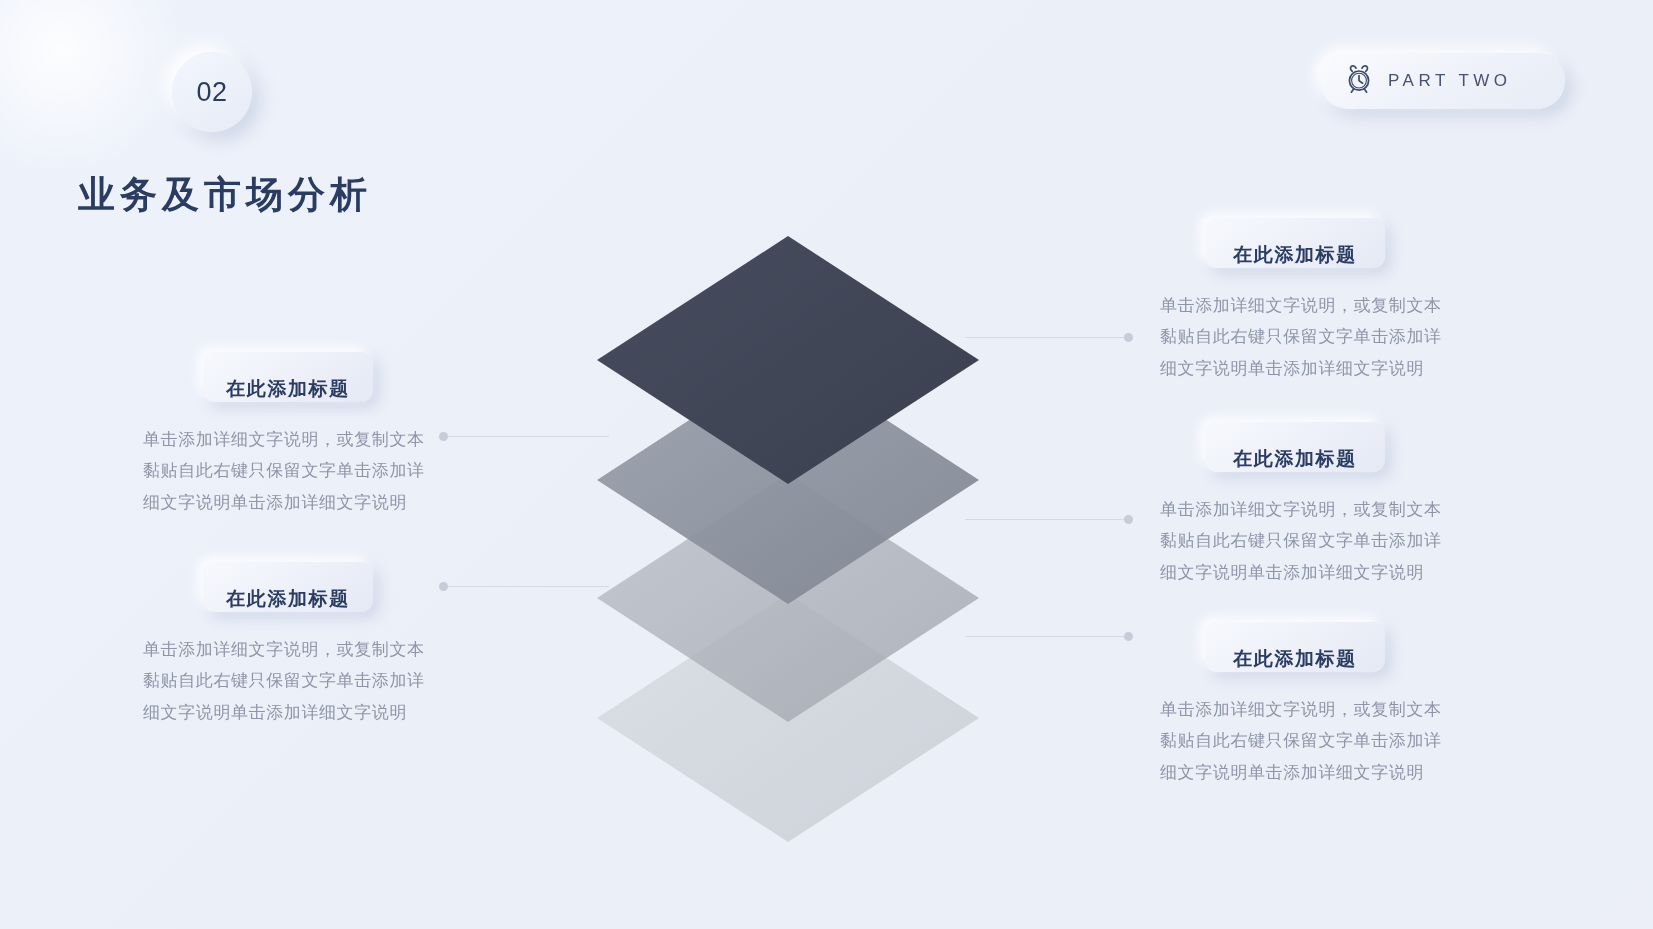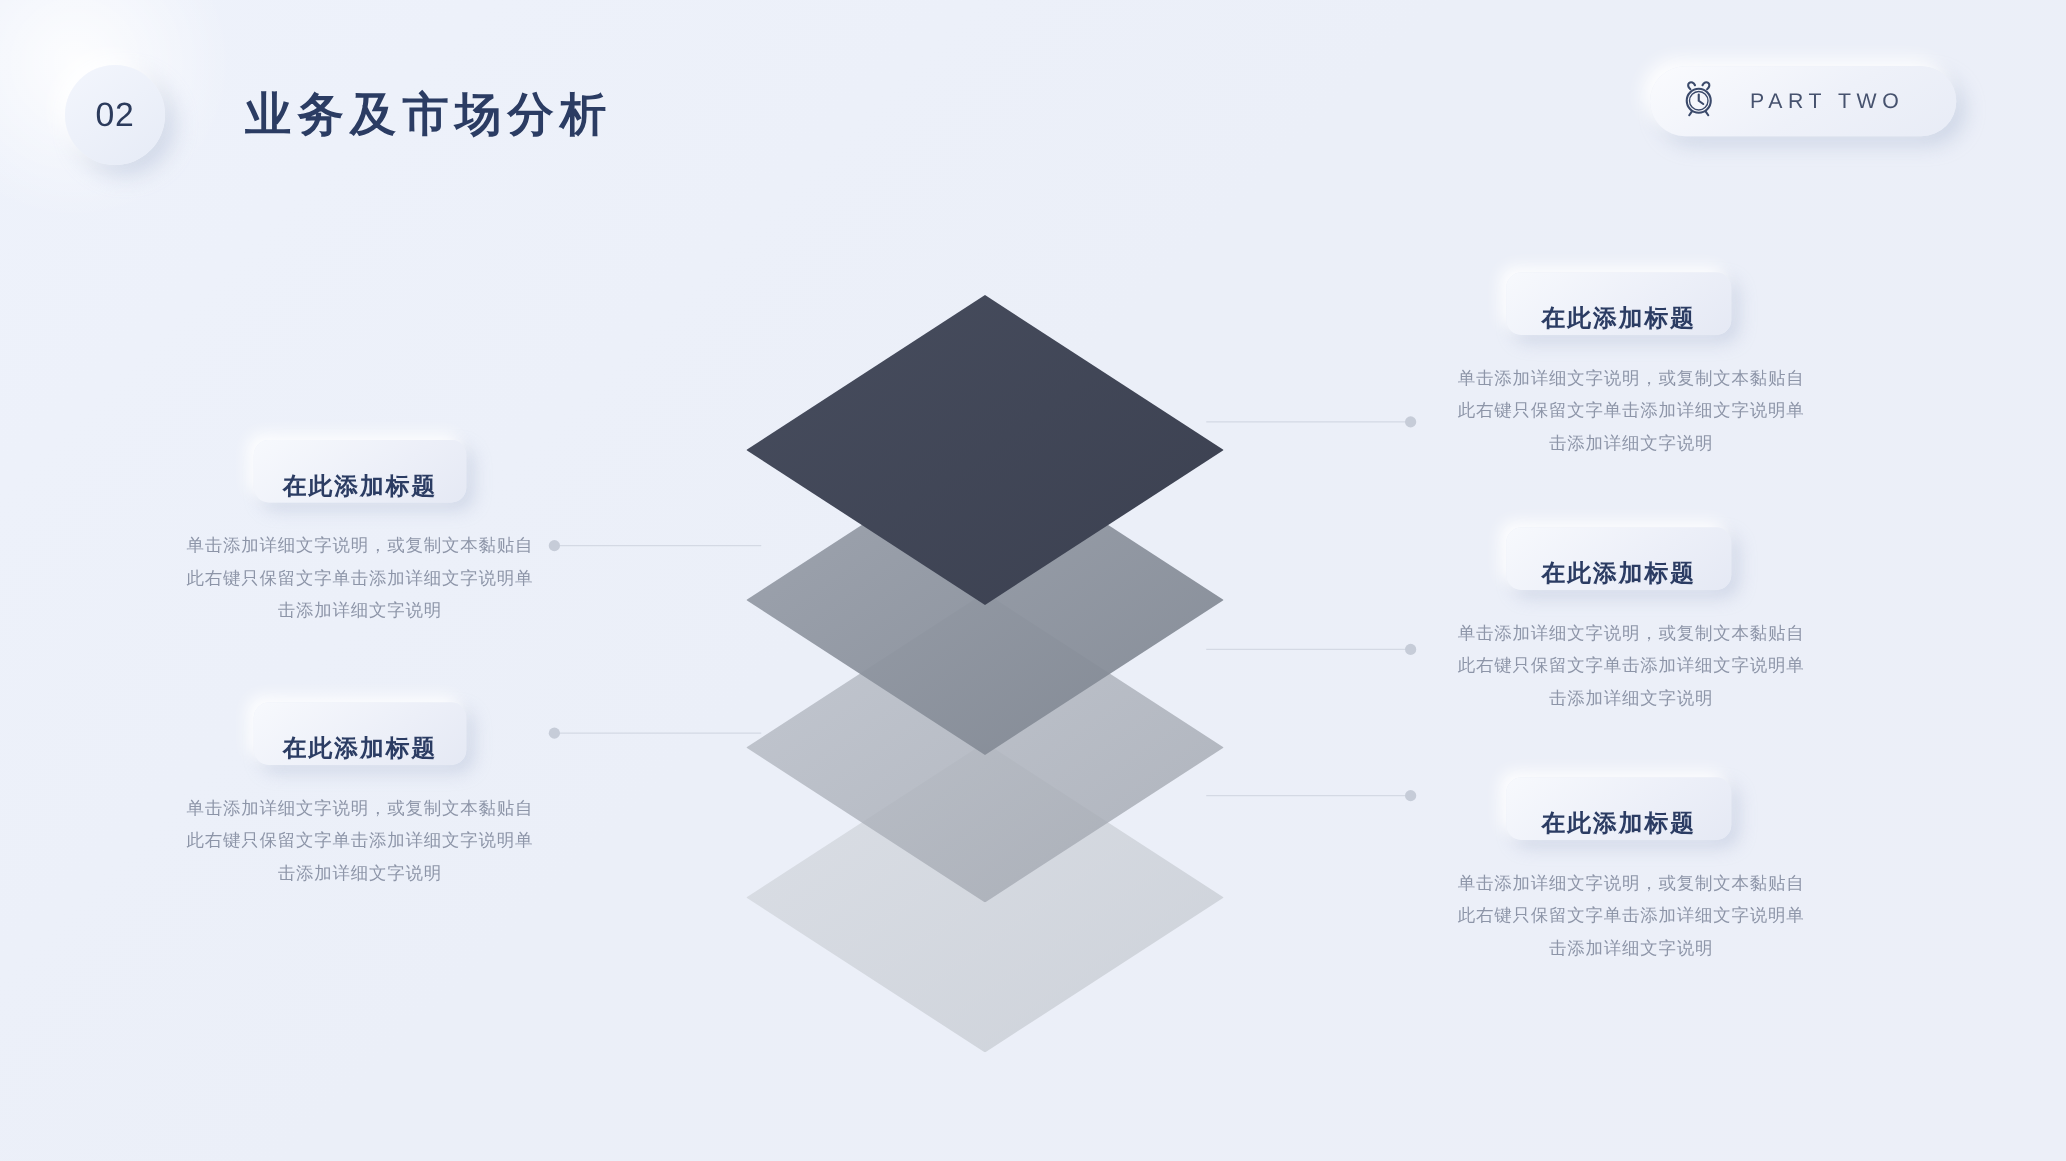--- a/index.html
+++ b/index.html
@@ -27,20 +27,21 @@
   }
 
   
   .header {
     position: absolute;
     top: 52px;
     left: 52px;
     display: flex;
     align-items: center;
     gap: 38px;
+    flex-direction: column;
   }
 
   .num-badge {
     width: 80px;
     height: 80px;
     border-radius: 50%;
     background: linear-gradient(145deg, #f3f6fd 0%, #e6ebf6 100%);
     box-shadow:
        -7px -7px 16px rgba(255,255,255,0.95),
         8px  8px 18px rgba(163,177,206,0.42);
@@ -75,21 +76,21 @@
     height: 56px;
     min-width: 245px;
     border-radius: 28px;
     background: linear-gradient(150deg, #fafbfe 0%, #eef1f9 55%, #e8ecf6 100%);
     box-shadow:
        -6px -6px 14px rgba(255,255,255,0.92),
         7px  7px 16px rgba(163,177,206,0.40);
     display: flex;
     align-items: center;
     padding: 0 34px 0 22px;
-    gap: 24px;
+    gap: 12px;
   }
   .part-pill .clock { flex: none; display: block; }
   .part-pill .label {
     font-size: 17px;
     letter-spacing: 4.5px;
     color: #46526e;
     font-weight: 400;
     white-space: nowrap;
   }
 
@@ -144,24 +145,24 @@
     justify-content: center;
   }
   .info-title span {
     font-size: 19px;
     font-weight: 700;
     color: #2b3c63;
     letter-spacing: 1.6px;
   }
   .info-body {
     margin-top: 22px;
-    font-size: 14px;
+    font-size: 17px;
     line-height: 1.85;
     color: #8d95a8;
-    text-align: center;
+    text-align: left;
     letter-spacing: 0.6px;
   }
 
   
   .info-l1 { left: 143px; top: 352px; }
   .info-l1 .info-title { width: 170px; margin-left: 60px; }
   .info-l2 { left: 143px; top: 562px; }
   .info-l2 .info-title { width: 170px; margin-left: 60px; }
 
   

